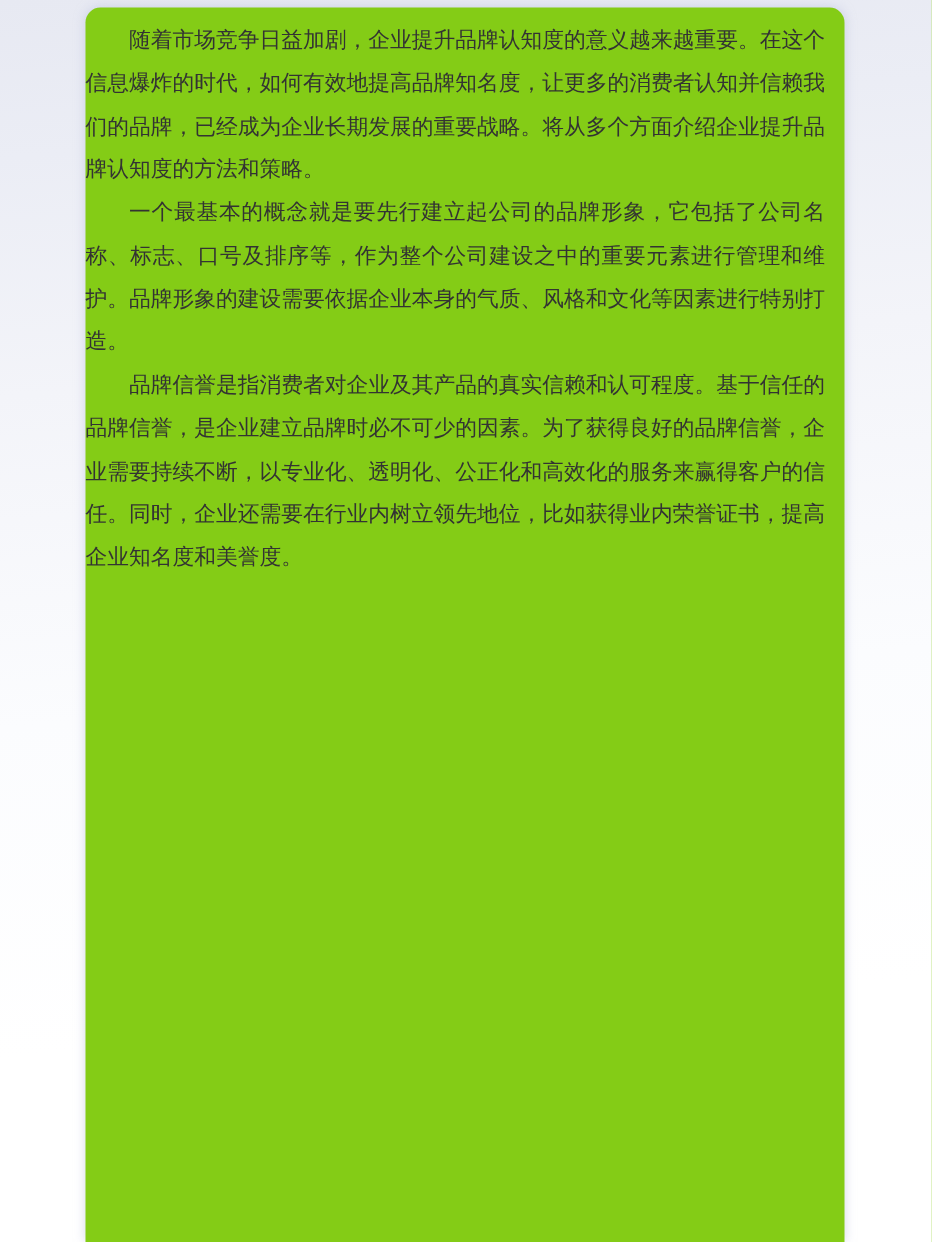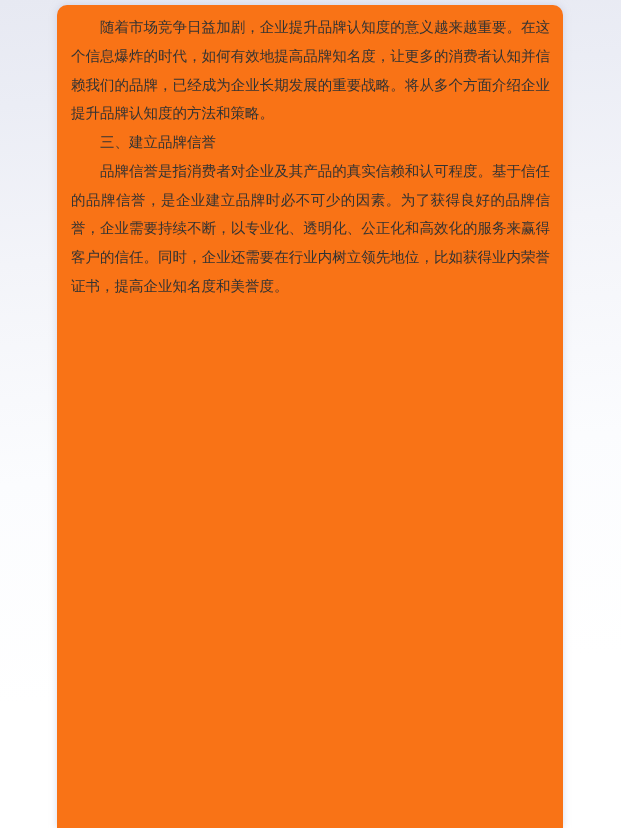--- a/index.html
+++ b/index.html
@@ -23,24 +23,24 @@
     width: 621px;
     height: 828px;
   }
   .doc-card {
     position: absolute;
     left: 57px;
     top: 5px;
     width: 506px;
     height: 823px;
     box-sizing: border-box;
-    background: #f97316;
+    background: #84cc16;
     border-radius: 10px 10px 0 0;
     box-shadow: 0 0 7px rgba(183, 190, 218, 0.55);
-    padding: 8px 13px 0 14px;
+    padding: 8px 13px 0 0;
   }
   .para, .heading {
     margin: 0;
     font-size: 14.5px;
     line-height: 28.75px;
     color: #333333;
     letter-spacing: 0;
     text-align: justify;
     text-justify: inter-ideograph;
     word-break: break-all;
@@ -54,20 +54,20 @@
   }
 </style>
 </head>
 <body>
 
 <div class="page">
   <div class="doc-card">
 
     <p class="para">随着市场竞争日益加剧，企业提升品牌认知度的意义越来越重要。在这个信息爆炸的时代，如何有效地提高品牌知名度，让更多的消费者认知并信赖我们的品牌，已经成为企业长期发展的重要战略。将从多个方面介绍企业提升品牌认知度的方法和策略。</p>
 
+    <p class="para">一个最基本的概念就是要先行建立起公司的品牌形象，它包括了公司名称、标志、口号及排序等，作为整个公司建设之中的重要元素进行管理和维护。品牌形象的建设需要依据企业本身的气质、风格和文化等因素进行特别打造。</p>
 
 
-    <p class="heading">三、建立品牌信誉</p>
     <p class="para">品牌信誉是指消费者对企业及其产品的真实信赖和认可程度。基于信任的品牌信誉，是企业建立品牌时必不可少的因素。为了获得良好的品牌信誉，企业需要持续不断，以专业化、透明化、公正化和高效化的服务来赢得客户的信任。同时，企业还需要在行业内树立领先地位，比如获得业内荣誉证书，提高企业知名度和美誉度。</p>
 
 
   </div>
 </div>
 
 </body></html>

